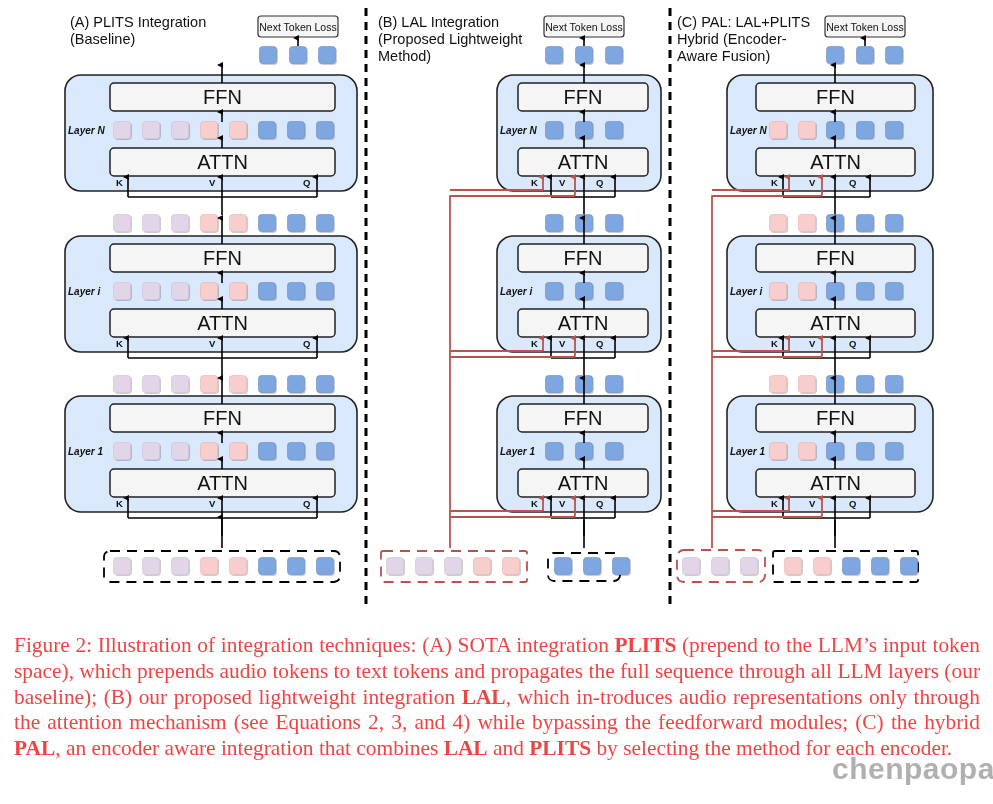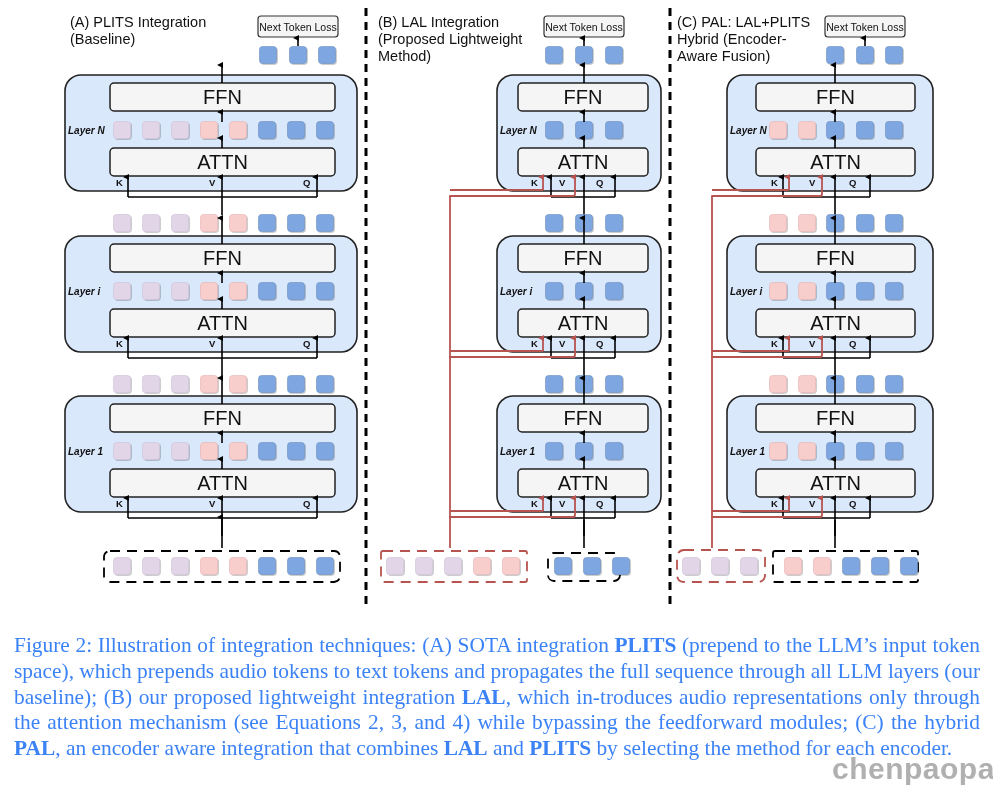--- a/index.html
+++ b/index.html
@@ -2,21 +2,21 @@
 <html><head>
 <meta charset="utf-8">
 <style>
   html, body { margin: 0; padding: 0; background: #ffffff; }
   body { width: 993px; height: 804px; position: relative; overflow: hidden; }
   #diagram { position: absolute; left: 0; top: 0; width: 993px; height: 610px; }
   #diagram text { font-family: "Liberation Sans", sans-serif; }
   .caption {
     position: absolute; left: 14px; top: 633px; width: 966px;
     font-family: "Liberation Serif", serif; font-size: 21.4px; line-height: 25.8px;
-    color: #3b82f6; text-align: justify; text-align-last: left;
+    color: #ef4444; text-align: justify; text-align-last: left;
   }
   .caption b { font-weight: bold; }
   .watermark {
     position: absolute; left: 832px; top: 752px;
     font-family: "Liberation Sans", sans-serif; font-weight: bold; font-size: 30px;
     color: rgba(150,150,150,0.75); letter-spacing: 0.5px;
   }
 </style>
 </head>
 <body>

